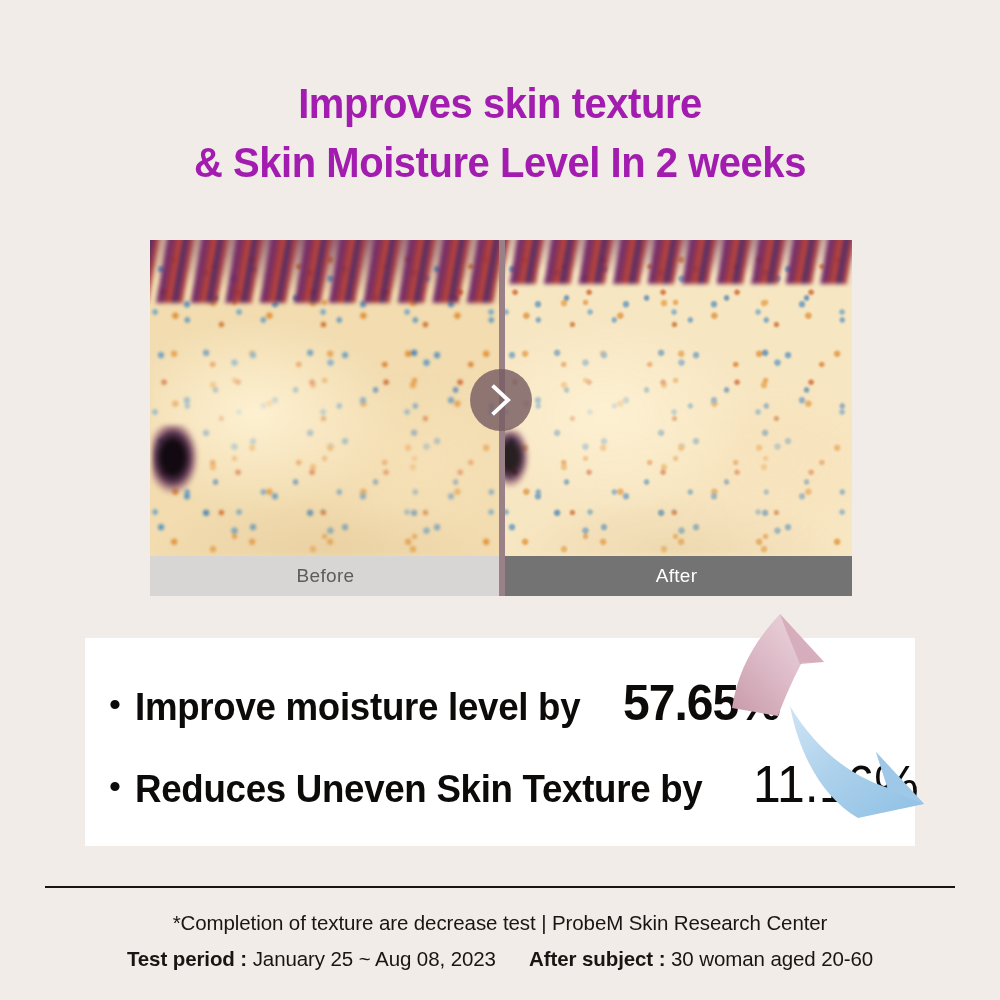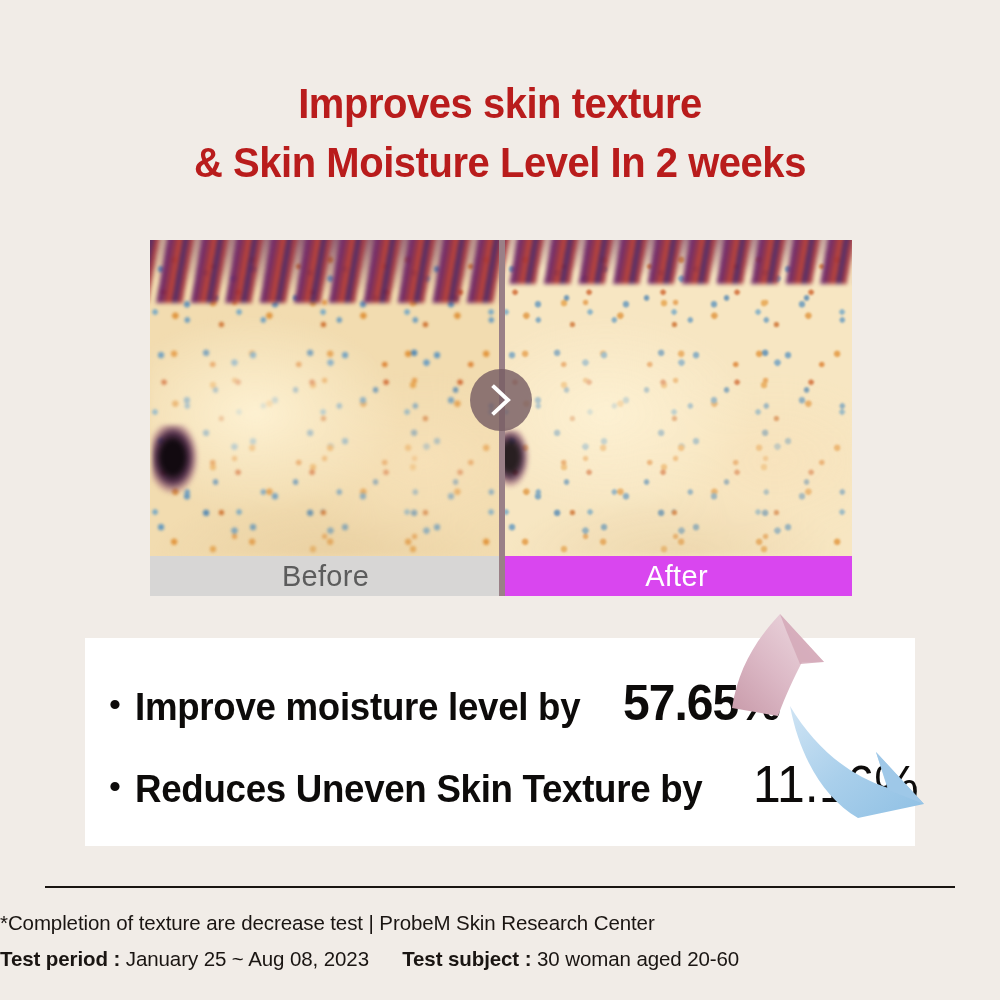--- a/index.html
+++ b/index.html
@@ -10,21 +10,21 @@
     position:relative;
     overflow:hidden;
   }
 
   
   .headline {
     position:absolute;
     left:0; top:82px;
     width:1000px;
     text-align:center;
-    color:#b91c1c;
+    color:#a21caf;
   }
   .headline .l1, .headline .l2 {
     display:block;
     font-weight:700;
     font-stretch:condensed;
     letter-spacing:-0.5px;
     line-height:1.0;
     transform:scaleX(0.93);
   }
   .headline .l1 { font-size:43px; }
@@ -110,23 +110,23 @@
   .pane-after .skin { background-color:#f7e6c2; }
   .pane-after .skin::before { opacity:.72; filter:blur(1.1px); }
   .pane-after .skin::after { opacity:.9; }
 
   .caption {
     position:absolute; left:0; bottom:0;
     width:100%; height:40px;
     display:flex; align-items:center; justify-content:center;
   }
   .pane-before .caption { background:#d7d6d5; }
-  .pane-after  .caption { background:#d946ef; }
+  .pane-after  .caption { background:#737373; }
   .caption span {
-    font-size:29px;
+    font-size:19px;
     letter-spacing:.3px;
     text-align:center;
   }
   .pane-before .caption span { color:#5c5c5c; }
   .pane-after  .caption span { color:#ffffff; }
 
   
   .pane-before .caption { height:40px; }
 
   
@@ -211,21 +211,21 @@
   .divider {
     position:absolute;
     left:45px; top:886px;
     width:910px; height:2px;
     background:#1a1512;
   }
   .footnote {
     position:absolute;
     left:0; top:908px;
     width:1000px;
-    text-align:left;
+    text-align:center;
     color:#1a1512;
   }
   .fn-line1 {
     font-size:20.5px;
     line-height:1.5;
     letter-spacing:-0.1px;
   }
   .fn-line2 {
     font-size:20.5px;
     line-height:1.5;
@@ -325,16 +325,16 @@
 </div>
 
 <div class="divider"></div>
 
 <div class="footnote">
   <div class="fn-line1">*Completion of texture are decrease test | ProbeM Skin Research Center</div>
   <div class="fn-line2">
     <span class="fn-label">Test period :</span>
     <span>January 25 ~ Aug 08, 2023</span>
     <span class="fn-gap"></span>
-    <span class="fn-label">Test subject :</span>
+    <span class="fn-label">After subject :</span>
     <span>30 woman aged 20-60</span>
   </div>
 </div>
 
 </body></html>

